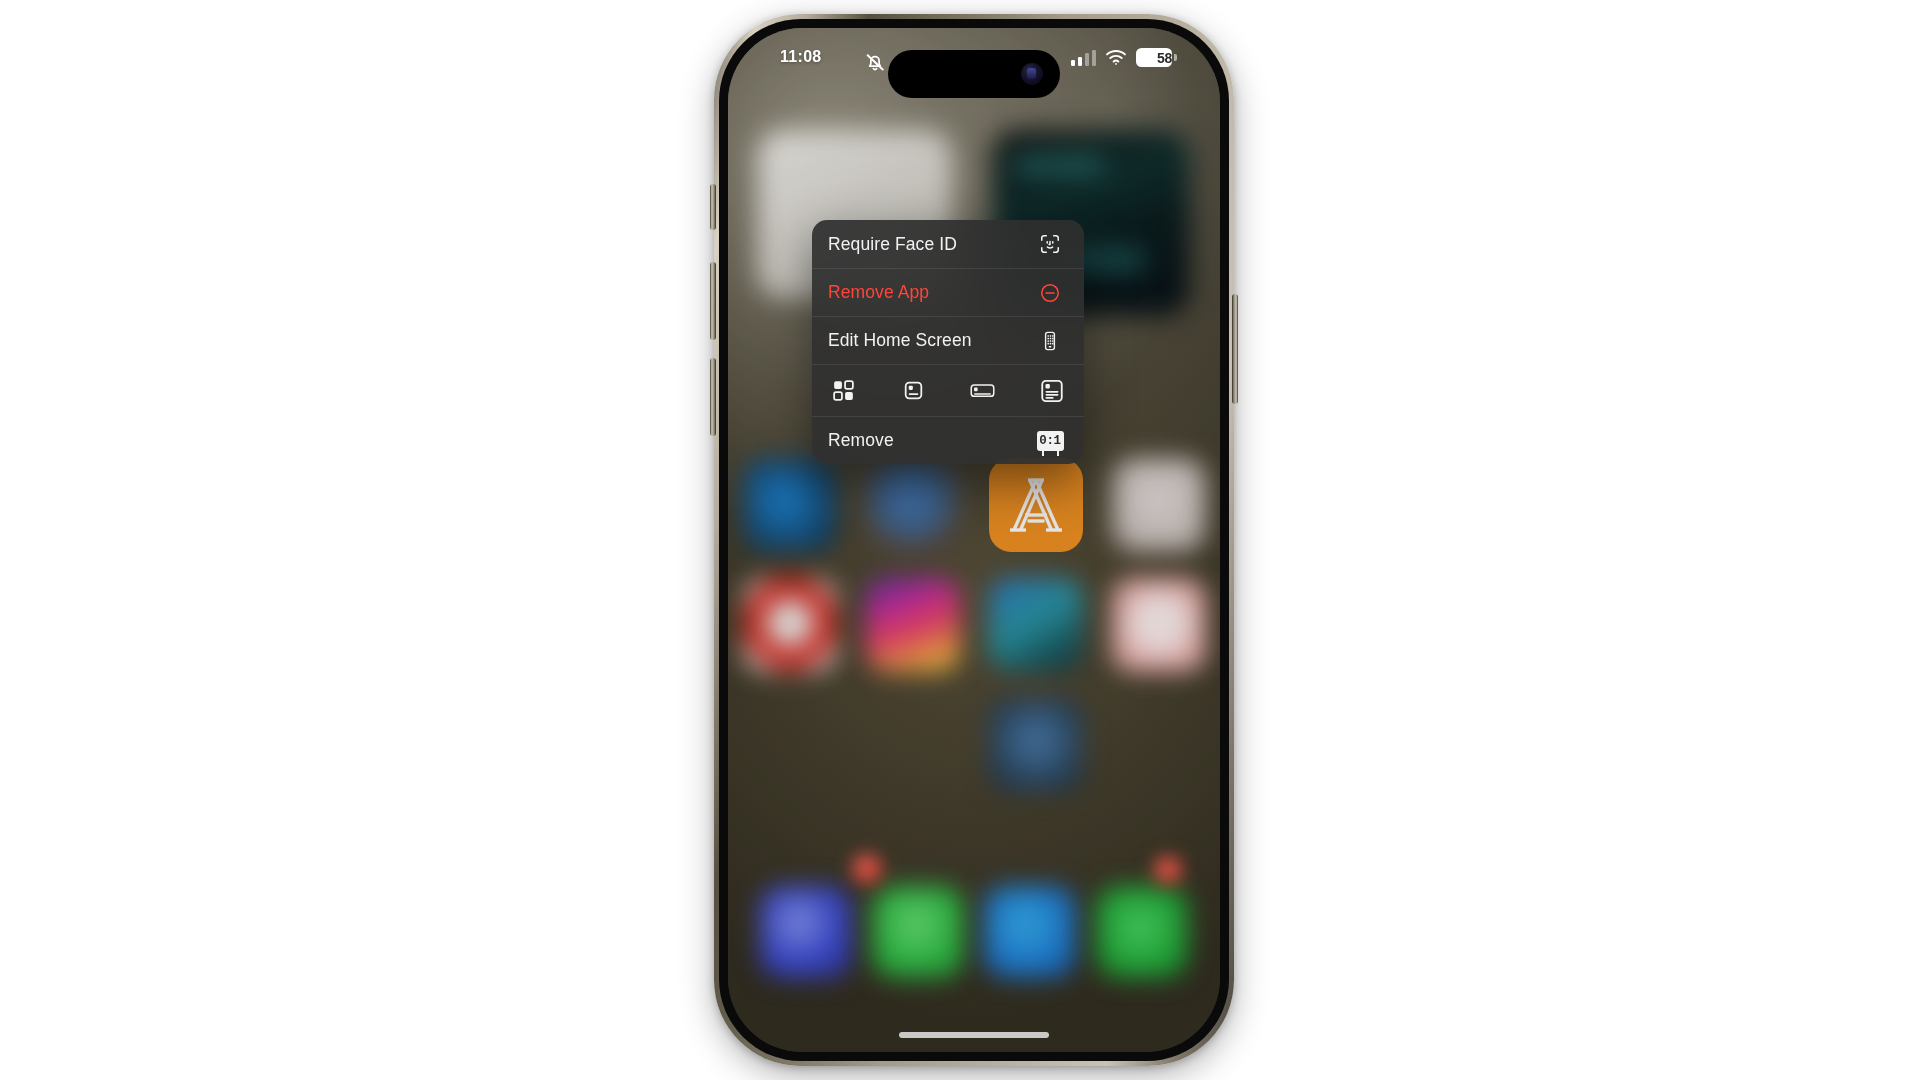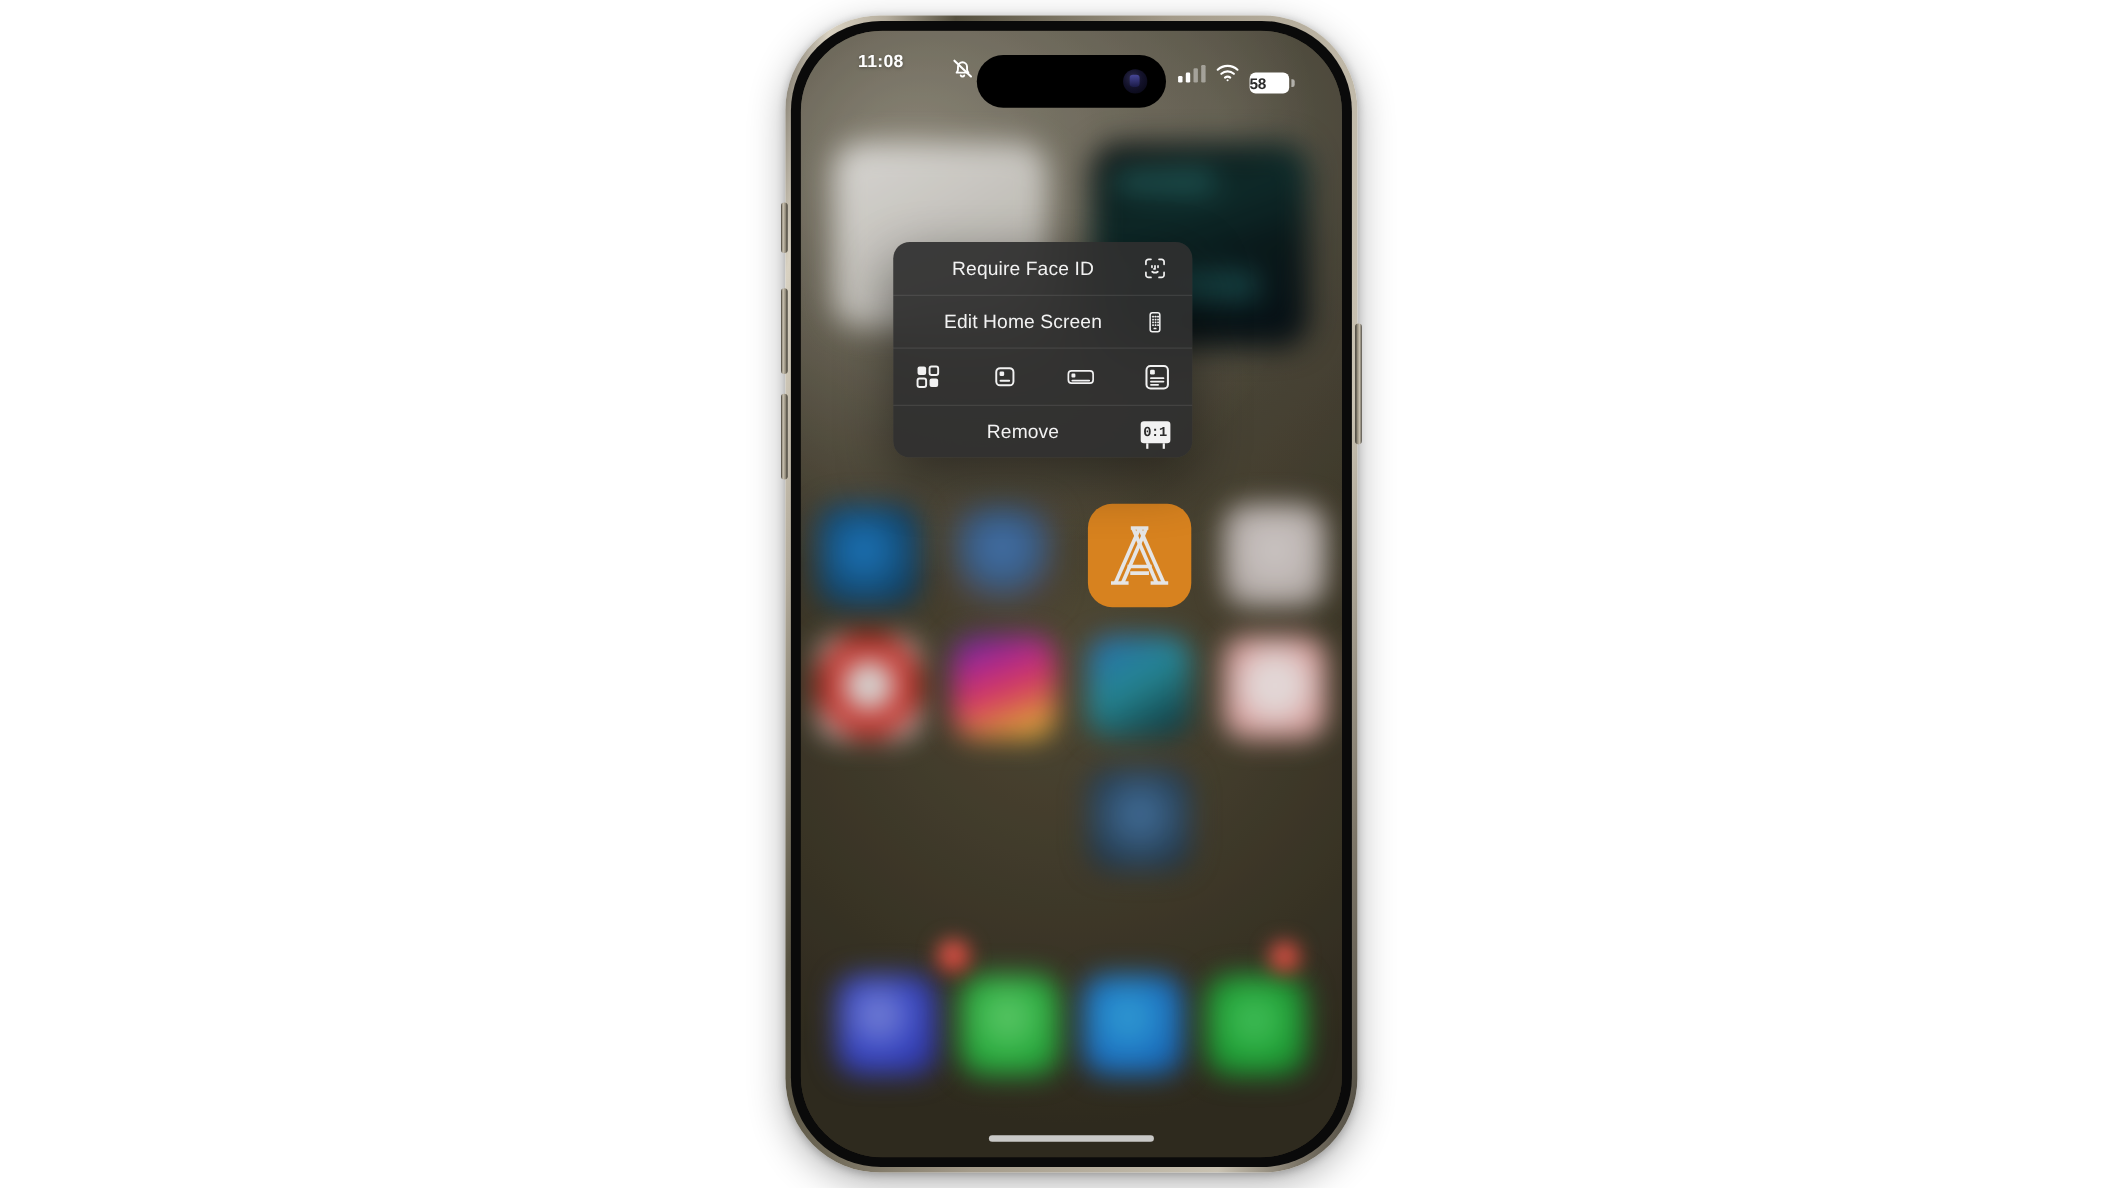--- a/index.html
+++ b/index.html
@@ -60,21 +60,21 @@
     text-shadow:0 1px 3px rgba(0,0,0,.35); }
   .sb-right { position:absolute; right:48px; top:20px;
     display:flex; align-items:center; gap:9px; }
   .sig { display:flex; align-items:flex-end; gap:2.5px; height:17px; }
   .sig i { display:block; width:4.5px; background:#fff; border-radius:1.2px; }
   .sig i:nth-child(1){ height:6px; }
   .sig i:nth-child(2){ height:9.5px; }
   .sig i:nth-child(3){ height:13px; opacity:.42; }
   .sig i:nth-child(4){ height:16.5px; opacity:.42; }
   .batt { position:relative; width:36px; height:19px; border-radius:5.5px;
-    background:#fff; display:flex; align-items:center; justify-content:flex-start;margin-top:18px; }
+    background:#fff; display:flex; align-items:center; justify-content:flex-end; }
   .batt::after { content:""; position:absolute; right:-4.5px; top:6px;
     width:3px; height:7px; border-radius:0 2px 2px 0; background:rgba(255,255,255,.55); }
   .batt span { color:#2a2a2a; font-size:14px; font-weight:700; letter-spacing:-.3px; }
 
   
   .island { position:absolute; left:50%; transform:translateX(-50%); top:22px;
     width:172px; height:48px; border-radius:24px; background:#000; z-index:32; }
   .island .lens { position:absolute; right:17px; top:50%; transform:translateY(-50%);
     width:22px; height:22px; border-radius:50%;
     background:radial-gradient(circle at 40% 35%, #2b2a4a 0%, #13122a 45%, #050510 100%); }
@@ -135,21 +135,21 @@
   .ctx-shade { position:absolute; inset:0; z-index:18;
     background:rgba(0,0,0,.10); }
   .ctx-menu { position:absolute; z-index:40;
     left:84px; top:192px; width:272px;
     border-radius:15px; overflow:hidden;
     background:rgba(47,47,47,.92);
     backdrop-filter:blur(26px);
     box-shadow:0 18px 50px rgba(0,0,0,.48);
   }
   .ctx-row { position:relative; height:48px; display:flex; align-items:center;
-    padding:0 16px; border-top:.5px solid rgba(255,255,255,.085); cursor:default;text-align:center; }
+    padding:0 16px; border-top:.5px solid rgba(255,255,255,.085); cursor:default; }
   .ctx-row:first-child { border-top:none; }
   .ctx-label { flex:1; color:#f2f2f2; font-size:17.5px; letter-spacing:.1px; }
   .ctx-row.danger .ctx-label { color:#ff453a; }
   .ctx-ico { width:36px; height:24px; display:flex; align-items:center;
     justify-content:center; color:#f2f2f2; flex:0 0 auto; }
   .ctx-row.danger .ctx-ico { color:#ff453a; }
 
   .ctx-widgets { height:52px; display:flex; align-items:center;
     justify-content:space-between; padding:0 18px;
     border-top:.5px solid rgba(255,255,255,.085); }
@@ -249,20 +249,29 @@
                 <path d="M16 3h2.5A2.5 2.5 0 0 1 21 5.5V8"></path>
                 <path d="M21 16v2.5a2.5 2.5 0 0 1-2.5 2.5H16"></path>
                 <path d="M8 21H5.5A2.5 2.5 0 0 1 3 18.5V16"></path>
                 <path d="M9 9.6v1.3M15 9.6v1.3"></path>
                 <path d="M12 9.4v3.1h-1"></path>
                 <path d="M9.2 15.3c1.7 1.2 3.9 1.2 5.6 0"></path>
               </svg>
             </span>
           </div>
 
+          <div class="ctx-row danger">
+            <span class="ctx-label">Remove App</span>
+            <span class="ctx-ico">
+              <svg width="22" height="22" viewBox="0 0 24 24" fill="none" stroke="currentColor" stroke-width="1.7" stroke-linecap="round">
+                <circle cx="12" cy="12" r="9"></circle>
+                <path d="M7.6 12h8.8"></path>
+              </svg>
+            </span>
+          </div>
 
 
           <div class="ctx-row">
             <span class="ctx-label">Edit Home Screen</span>
             <span class="ctx-ico">
               <svg width="22" height="22" viewBox="0 0 24 24" fill="none" stroke="currentColor" stroke-width="1.5" stroke-linejoin="round">
                 <rect x="7.2" y="2.6" width="9.6" height="18.8" rx="2.2"></rect>
                 <g fill="currentColor" stroke="none">
                   <rect x="9.2" y="5.6" width="1.7" height="1.7" rx=".4"></rect>
                   <rect x="11.7" y="5.6" width="1.7" height="1.7" rx=".4"></rect>

